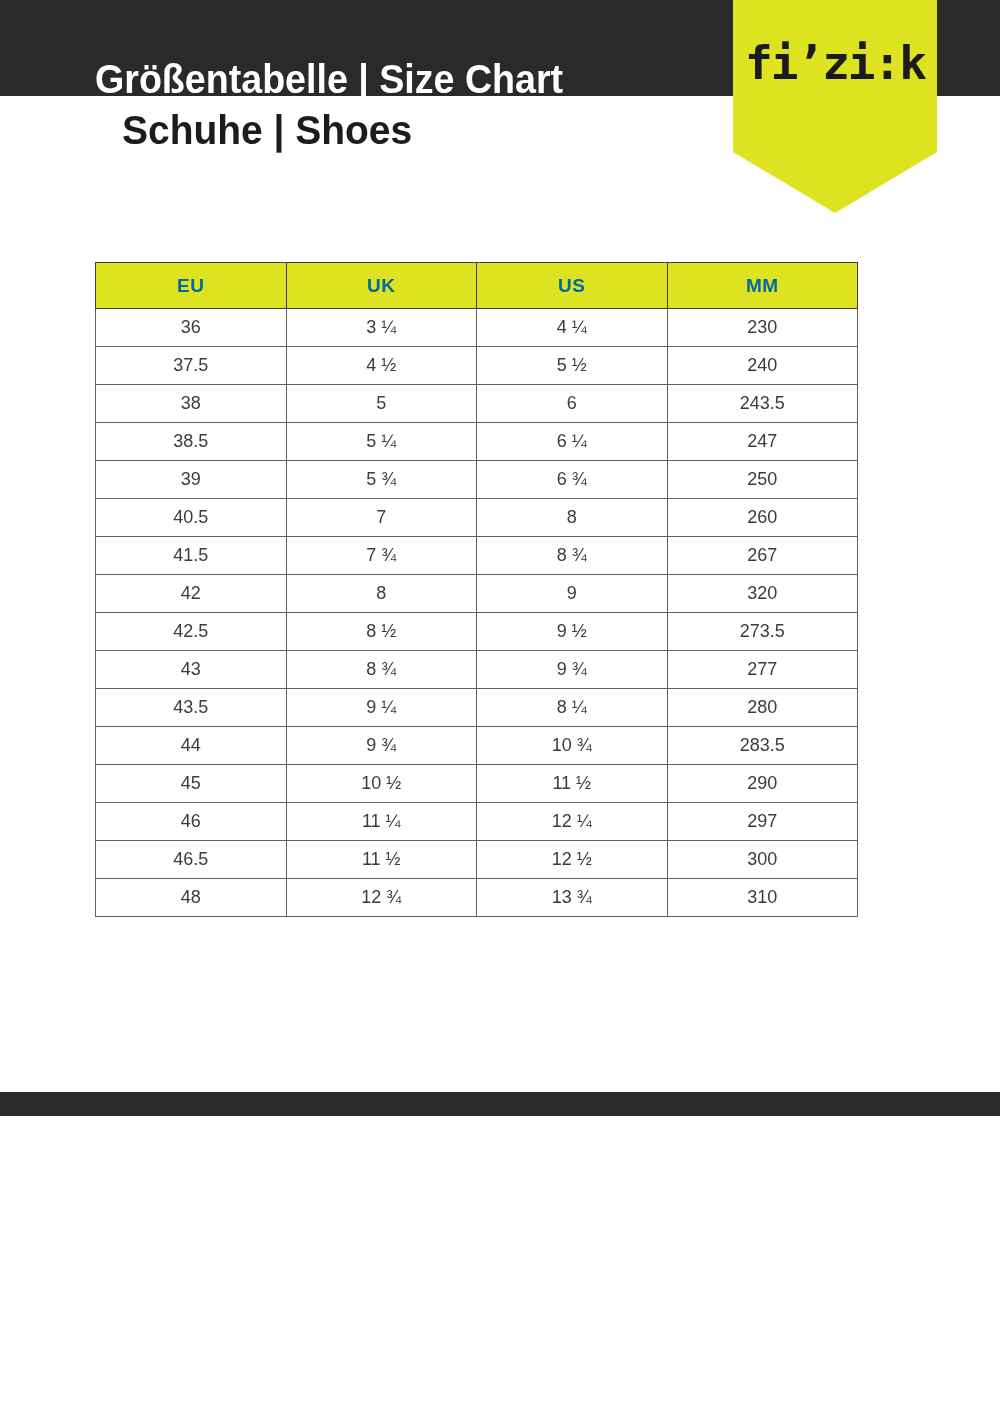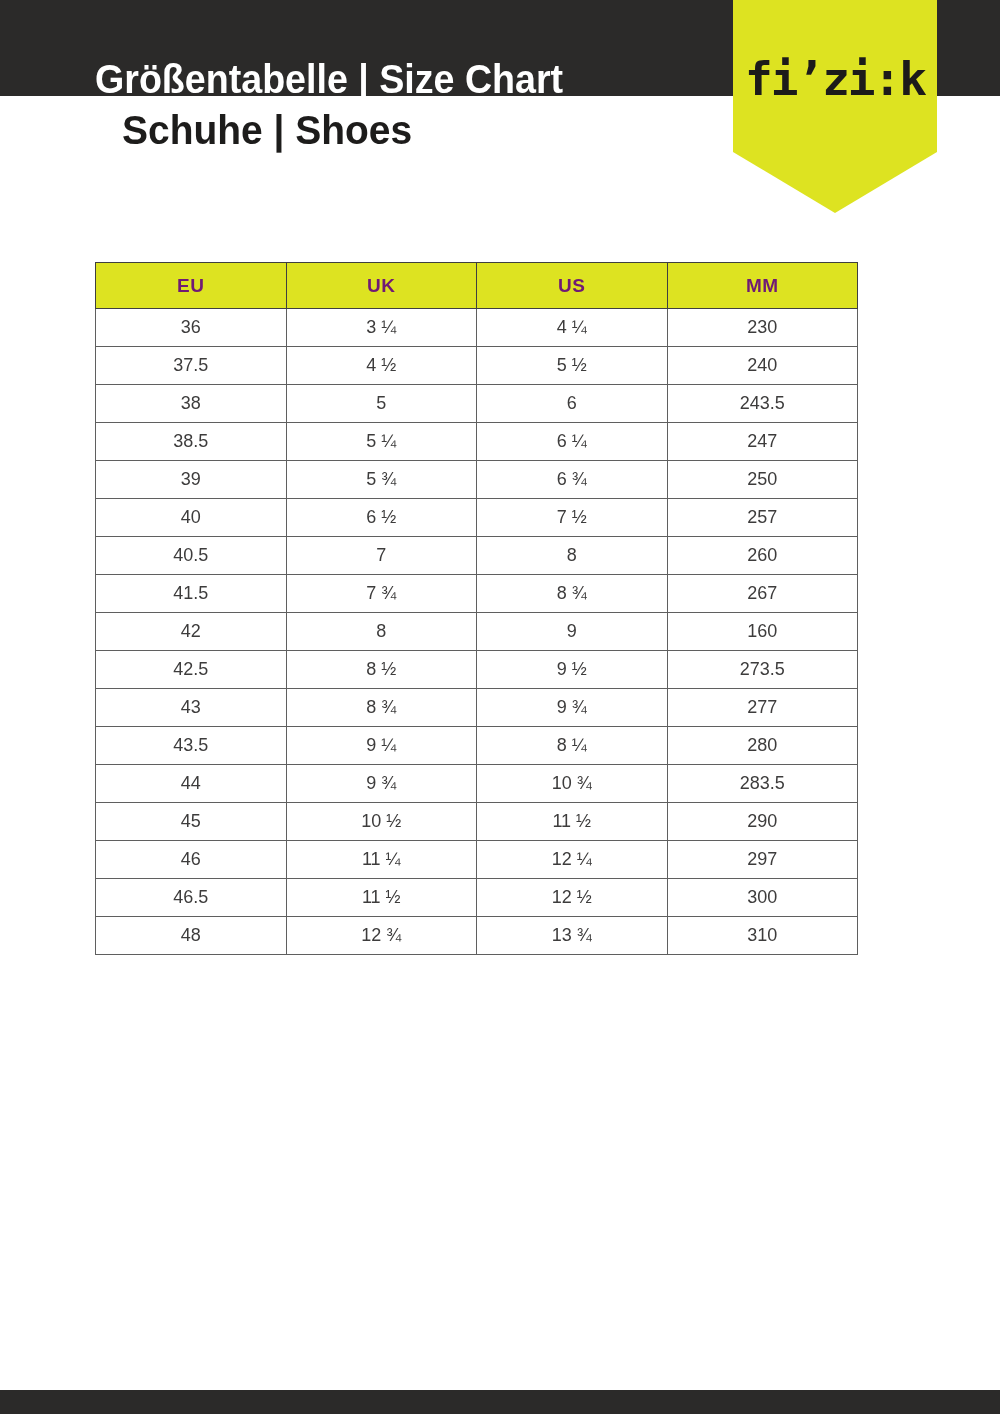--- a/index.html
+++ b/index.html
@@ -2,21 +2,21 @@
 <html style="--accent: #dde321; --band: #2b2a29;"><head>
 <meta charset="utf-8">
 <style>
   * { margin: 0; padding: 0; box-sizing: border-box; }
   html, body { background: #ffffff; }
   body { font-family: "Liberation Sans", sans-serif; }
 
   .page {
     position: relative;
     width: 1000px;
-    height: 1414px;
+    height: 1116px;
     background: #ffffff;
     overflow: hidden;
   }
 
   
   .top-band {
     position: absolute;
     left: 0; top: 0;
     width: 100%;
     height: 96px;
@@ -61,38 +61,37 @@
     position: absolute;
     left: 0; top: 40px;
     width: 100%;
     text-align: center;
     font-family: "DejaVu Sans Mono", monospace;
     font-weight: bold;
     font-size: 46px;
     letter-spacing: -2px;
     color: #1c1b1a;
     line-height: 1;
-    margin-top: 16px;
   }
 
   
   .size-table {
     position: absolute;
     left: 95px;
     top: 262px;
     width: 763px;
     border-collapse: collapse;
     table-layout: fixed;
   }
   .size-table th {
     background: var(--accent, #dde321);
     height: 46px;
     font-size: 19px;
     font-weight: bold;
-    color: #701a75;
+    color: #0369a1;
     text-align: center;
     border: 1px solid #3f3f3f;
     letter-spacing: 0.5px;
   }
   .size-table td {
     height: 38px;
     font-size: 18px;
     color: #3d3c3c;
     text-align: center;
     border: 1px solid #5f5f5f;
@@ -161,42 +160,36 @@
           <td>6 ¼</td>
           <td>247</td>
         </tr>
         <tr>
           <td>39</td>
           <td>5 ¾</td>
           <td>6 ¾</td>
           <td>250</td>
         </tr>
         <tr>
-          <td>40</td>
-          <td>6 ½</td>
-          <td>7 ½</td>
-          <td>257</td>
-        </tr>
-        <tr>
           <td>40.5</td>
           <td>7</td>
           <td>8</td>
           <td>260</td>
         </tr>
         <tr>
           <td>41.5</td>
           <td>7 ¾</td>
           <td>8 ¾</td>
           <td>267</td>
         </tr>
         <tr>
           <td>42</td>
           <td>8</td>
           <td>9</td>
-          <td>160</td>
+          <td>320</td>
         </tr>
         <tr>
           <td>42.5</td>
           <td>8 ½</td>
           <td>9 ½</td>
           <td>273.5</td>
         </tr>
         <tr>
           <td>43</td>
           <td>8 ¾</td>

